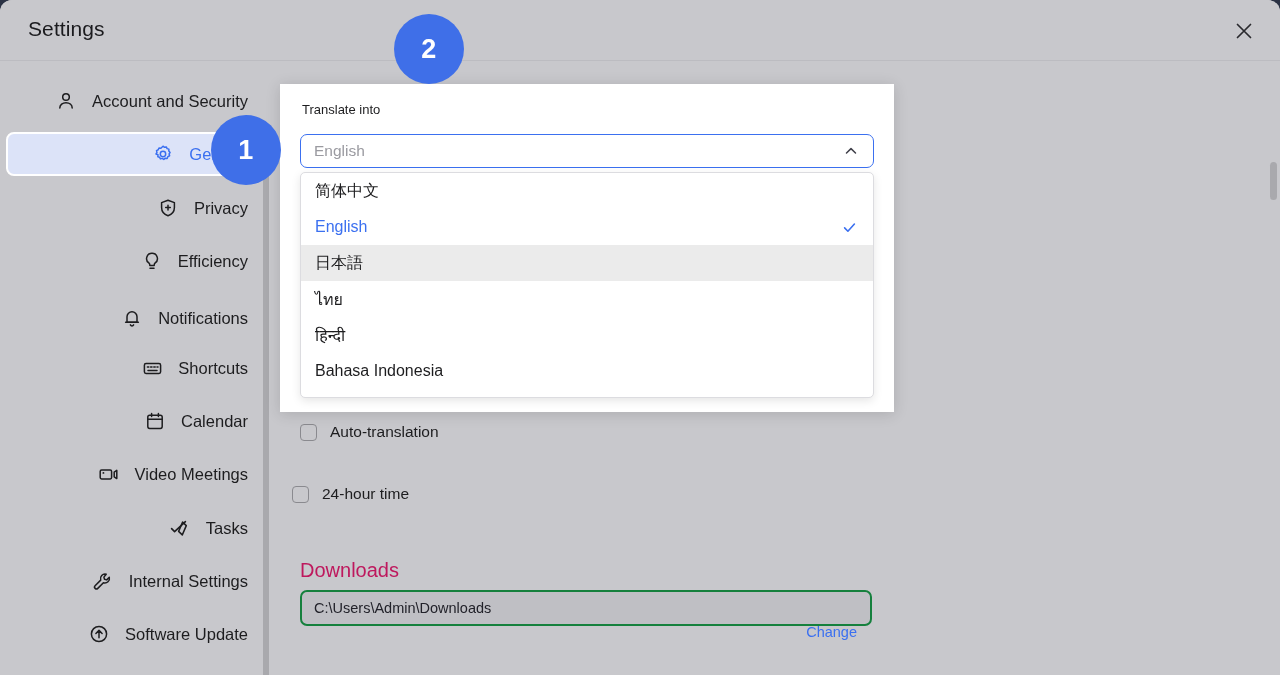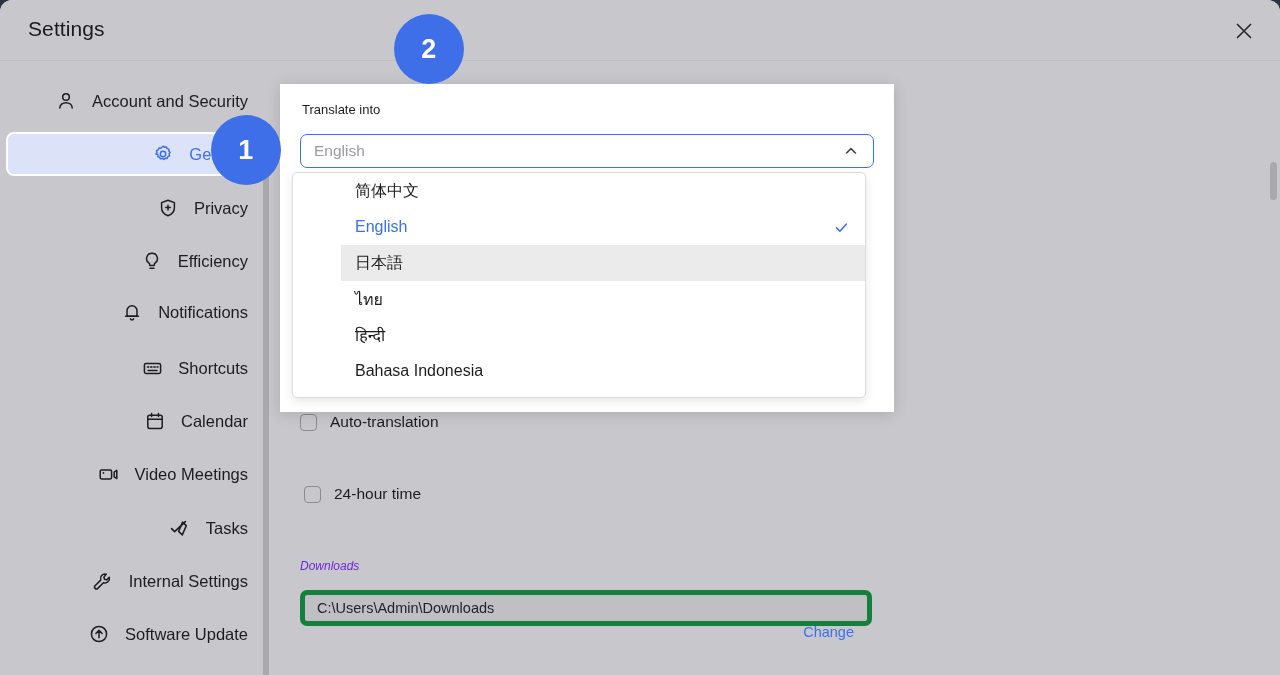--- a/index.html
+++ b/index.html
@@ -78,21 +78,21 @@
 
   
   #content {
     position: absolute; left: 272px; top: 62px;
     width: 1008px; height: 613px;
     background: #c8c8cc;
     overflow: hidden;
   }
   .sec-label {
     position: absolute;
-    font-size: 12px; color: #6d28d9; font-style: italic;
+    font-size: 20px; color: #be185d;
   }
   .hint {
     position: absolute;
     font-size: 14px; color: #6b6b70;
   }
   .checkrow {
     position: absolute;
     display: flex; align-items: center;
     cursor: pointer;
   }
@@ -109,21 +109,21 @@
   }
   .obscured-link {
     position: absolute;
     font-size: 14.5px; color: #3b70f0;
   }
   
   #dl-box {
     position: absolute; left: 28px; top: 528px;
     width: 572px; height: 36px;
     background: #bfbfc4;
-    border: 5px solid #15803d;
+    border: 2px solid #15803d;
     border-radius: 7px;
     display: flex; align-items: center;
   }
   #dl-path {
     margin-left: 12px; font-size: 14.5px; color: #22222a;
     white-space: nowrap; overflow: hidden;
   }
   #dl-change {
     margin-left: auto; margin-right: 13px;
     font-size: 14.5px; color: #3b70f0; cursor: pointer; margin-top: 48px;
@@ -158,28 +158,27 @@
     cursor: text;
   }
   #combo-value {
     margin-left: 13px; font-size: 15.5px; color: #9a9aa0;
   }
   #combo-caret {
     margin-left: auto; margin-right: 14px;
     display: flex; align-items: center;
   }
   #dropdown {
-    position: absolute; left: 12px; top: 88px;
+    position: absolute; left: 20px; top: 88px;
     width: 574px; height: 226px;
     background: #ffffff;
     border: 1px solid #dcdce0;
     border-radius: 5px;
     box-shadow: 0 3px 10px rgba(0,0,0,.10);
     overflow: hidden;
-    padding-left: 48px;
   }
   .opt {
     position: relative;
     height: 36px;
     display: flex; align-items: center;
     font-size: 16px; color: #1d1d1f;
     cursor: pointer;
   }
   .opt .otext { margin-left: 14px; }
   .opt.hovered { background: #ebebeb; align-items: center; }
@@ -252,21 +251,21 @@
     <div class="nav-item" style="top:177px">
       <span class="ico">
         <svg width="20" height="20" viewBox="0 0 20 20" fill="none" stroke="#1d1d1f" stroke-width="1.5" stroke-linecap="round" stroke-linejoin="round">
           <path d="M10 2.3a5.3 5.3 0 0 0-3.2 9.6c.6.5 1 1.2 1 2v.6h4.4v-.6c0-.8.4-1.5 1-2A5.3 5.3 0 0 0 10 2.3z"></path>
           <path d="M8 17.3h4"></path>
         </svg>
       </span>
       <span class="lbl">Efficiency</span>
     </div>
 
-    <div class="nav-item" style="top:228px">
+    <div class="nav-item" style="top:234px">
       <span class="ico">
         <svg width="20" height="20" viewBox="0 0 20 20" fill="none" stroke="#1d1d1f" stroke-width="1.5" stroke-linecap="round" stroke-linejoin="round">
           <path d="M5 14.3V8.7a5 5 0 1 1 10 0v5.6z"></path>
           <path d="M3.6 14.3h12.8M8.4 16.9a1.8 1.8 0 0 0 3.2 0"></path>
         </svg>
       </span>
       <span class="lbl">Notifications</span>
     </div>
 
     <div class="nav-item" style="top:284px">
@@ -329,26 +328,26 @@
       <span class="lbl">Software Update</span>
     </div>
 
     <div id="sb-track"></div>
   </div>
 
   <div id="content">
 
     <div class="obscured-link" style="left:26px; top:321px">Detect language</div>
 
-    <div class="checkrow" style="left:28px; top:351px">
+    <div class="checkrow" style="left:28px; top:361px">
       <span class="cbox"></span>
       <span class="ctext">Auto-translation</span>
     </div>
 
-    <div class="checkrow" style="left:32px; top:423px">
+    <div class="checkrow" style="left:20px; top:423px">
       <span class="cbox"></span>
       <span class="ctext">24-hour time</span>
     </div>
 
     <div class="sec-label" style="left:28px; top:497px">Downloads</div>
 
     <div id="dl-box">
       <span id="dl-path">C:\Users\Admin\Downloads</span>
       <span id="dl-change">Change</span>
     </div>

